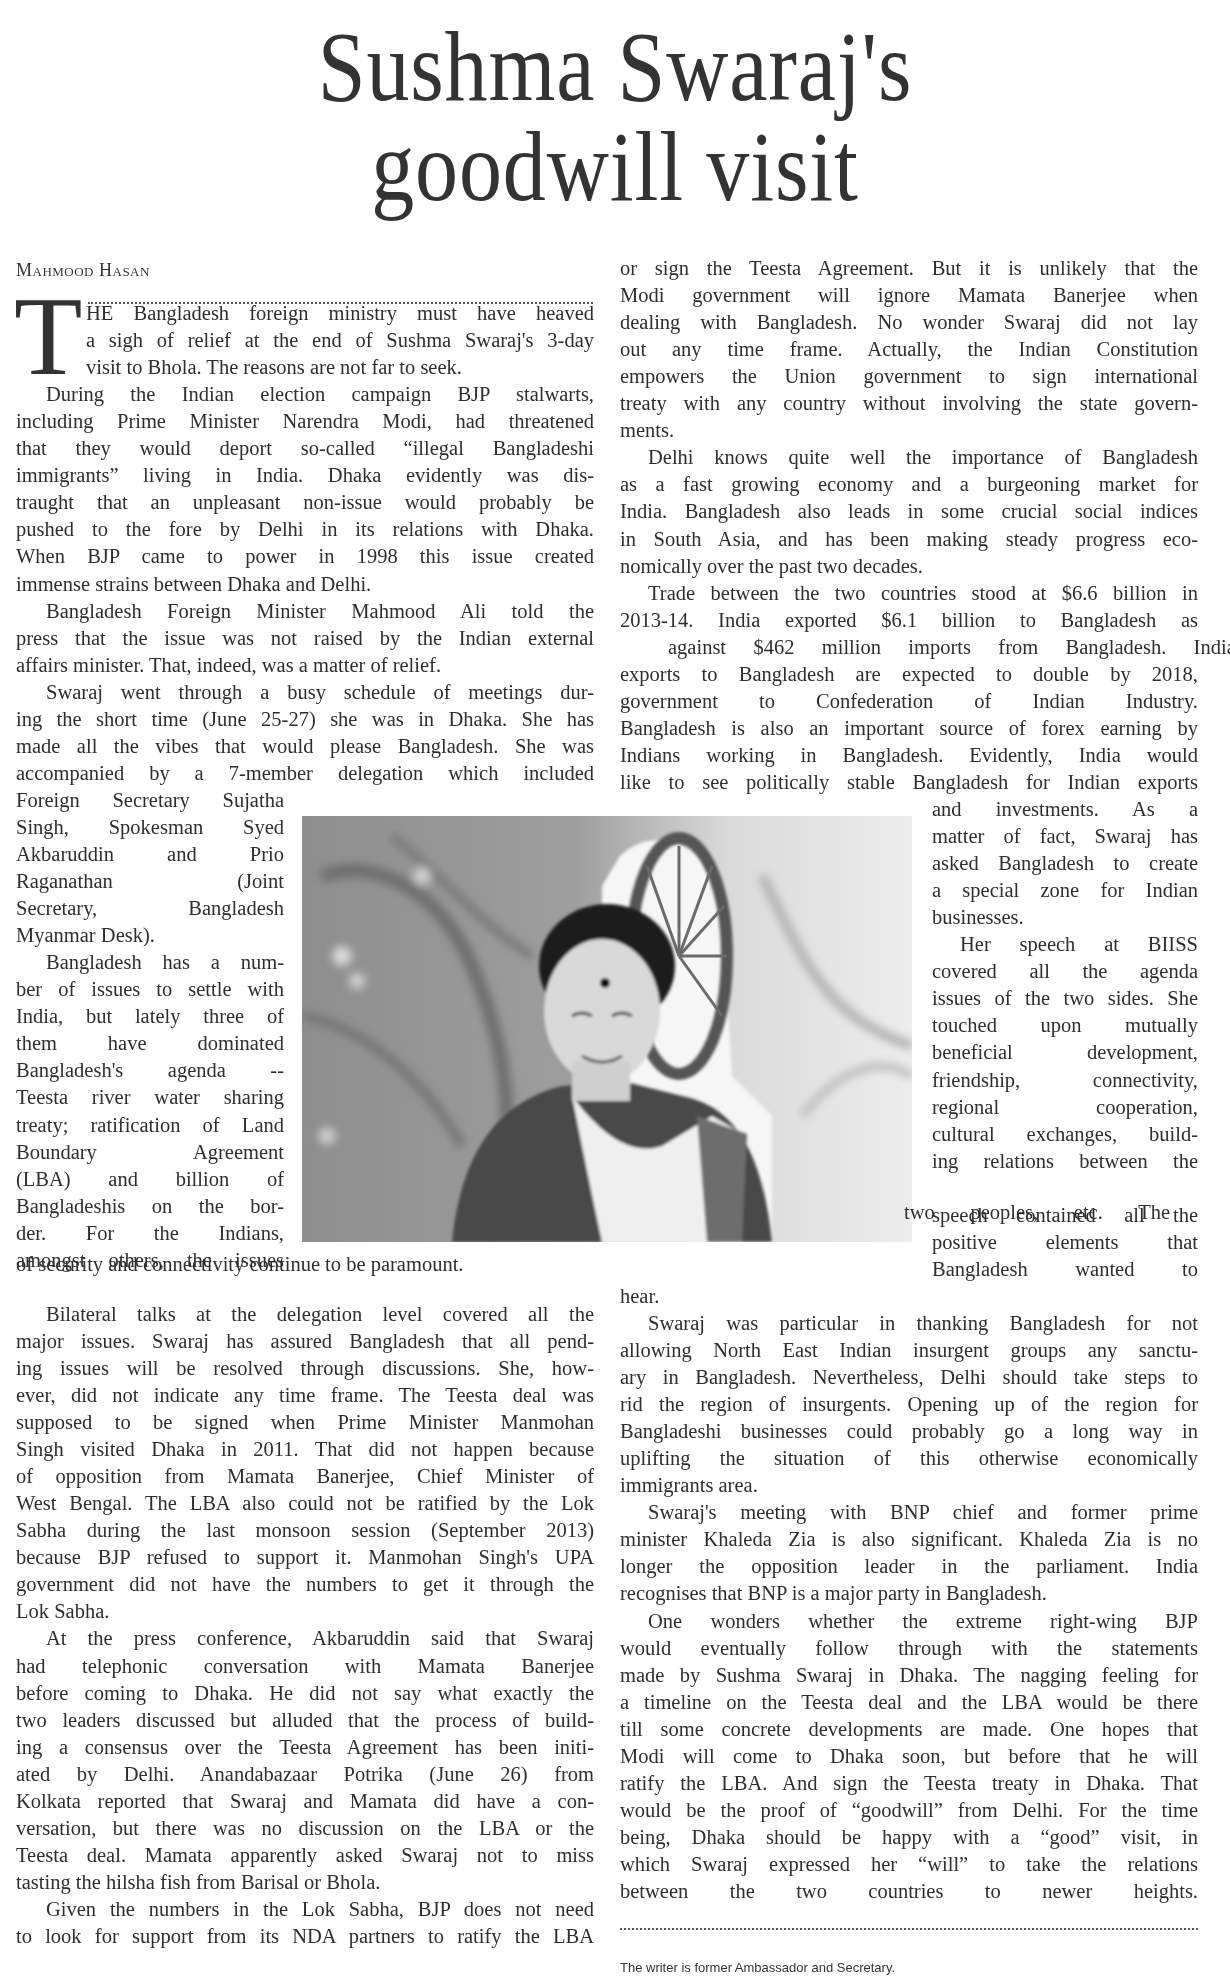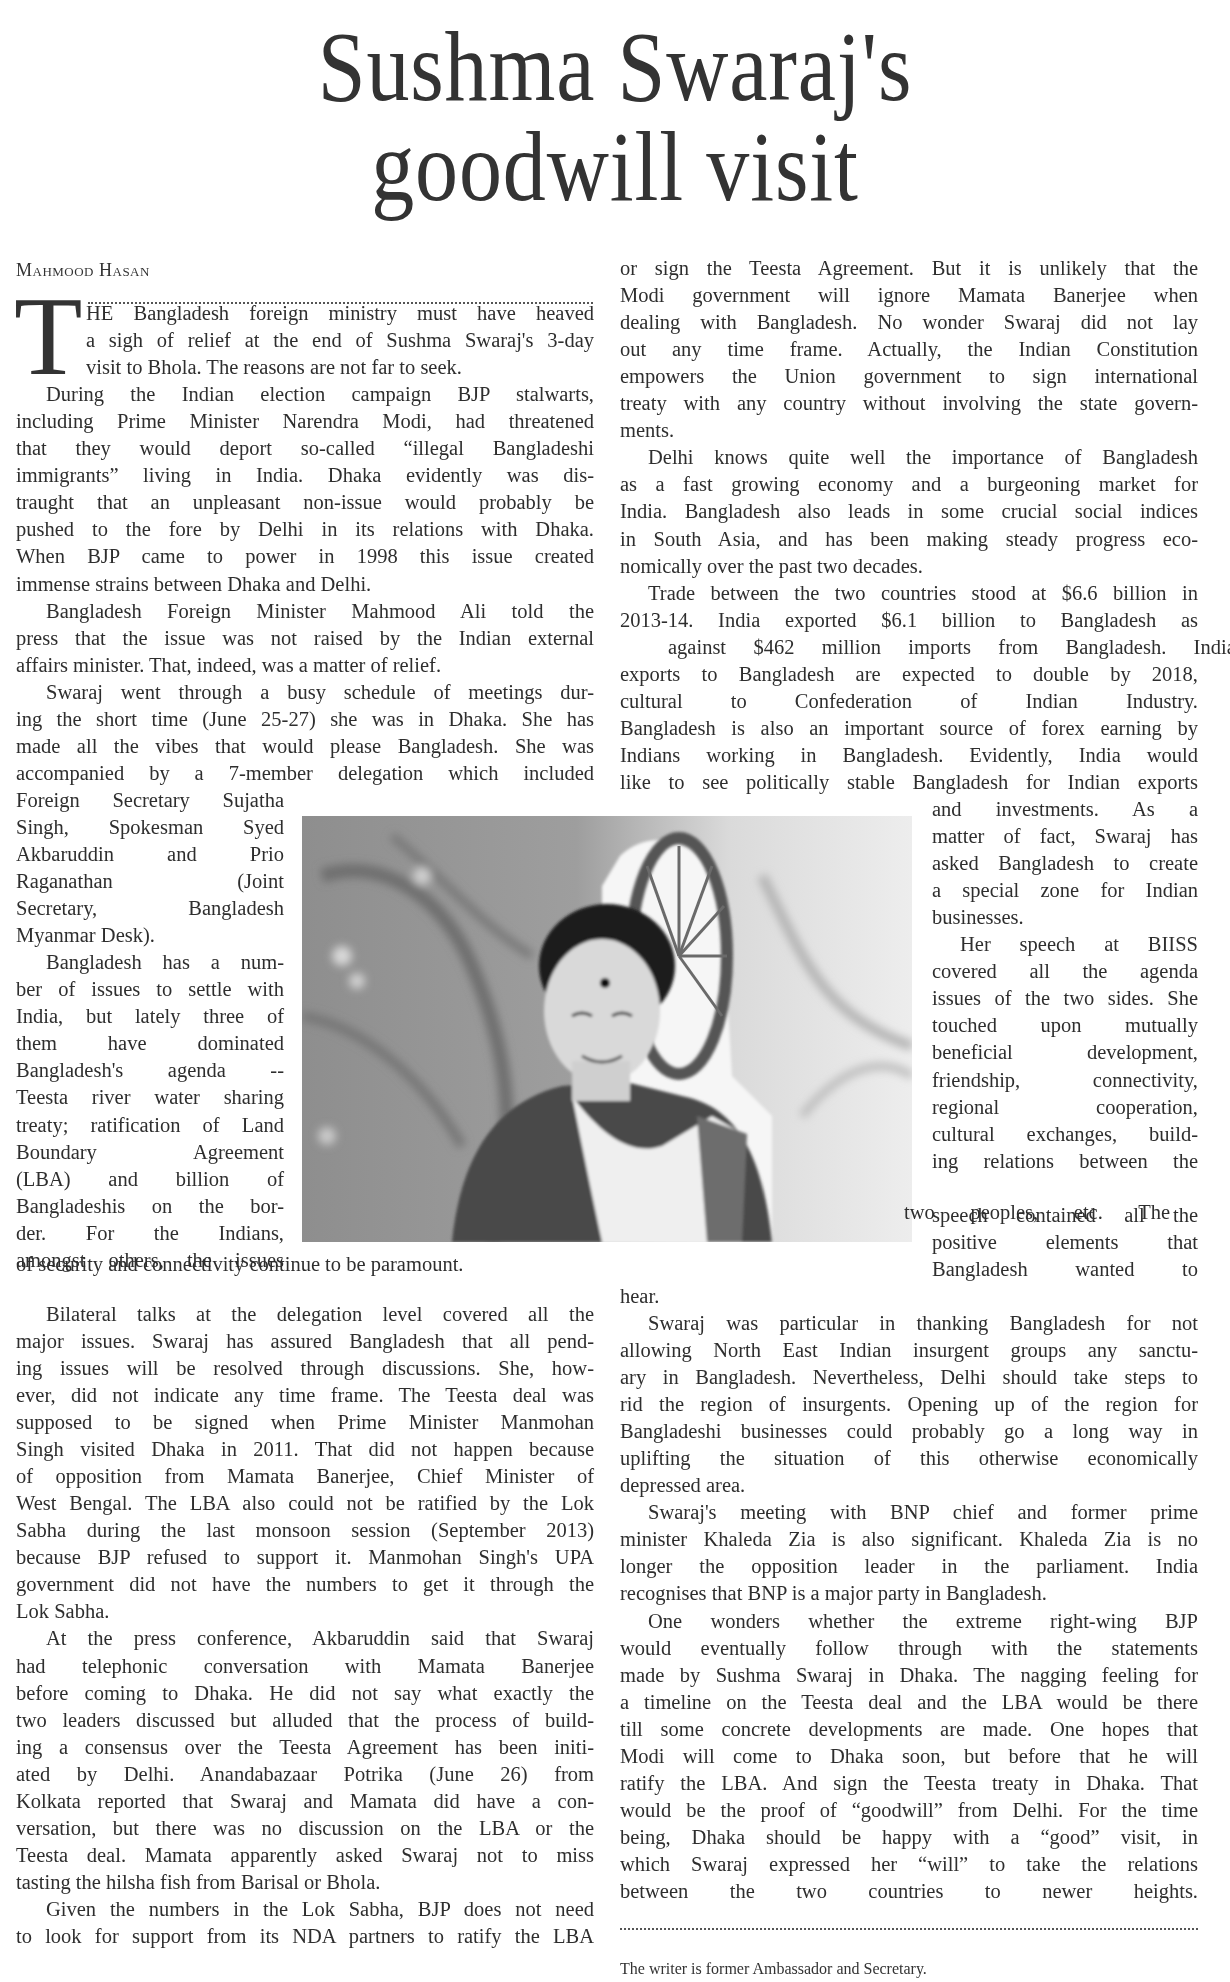--- a/index.html
+++ b/index.html
@@ -34,22 +34,22 @@
     text-align: justify; text-align-last: justify;
   }
   .ln.last { text-align-last: left; }
   .photo {
     position: absolute; left: 302px; top: 816px; width: 610px; height: 426px;
     overflow: hidden; background: #9a9a9a;
   }
   .photo svg { display: block; }
   .footnote {
     position: absolute; left: 620px; top: 1960px;
-    font-family: Liberation Serif, serif;
-    font-size: 16px; color: #333;
+    font-family: Liberation Sans, sans-serif;
+    font-size: 13px; color: #333;
   }
 </style>
 </head>
 <body>
 
 <div id="hl1" class="headline">Sushma Swaraj's</div>
 <div id="hl2" class="headline">goodwill visit</div>
 
 <div class="byline">Mahmood Hasan</div>
 
@@ -183,21 +183,21 @@
     <div class="ln last" style="left: 620px; width: 578px; top: 417.3px;">ments.</div>
     <div class="ln" style="left: 648px; width: 550px; top: 444.35px;">Delhi knows quite well the importance of Bangladesh</div>
     <div class="ln" style="left: 620px; width: 578px; top: 471.4px;">as a fast growing economy and a burgeoning market for</div>
     <div class="ln" style="left: 620px; width: 578px; top: 498.45px;">India. Bangladesh also leads in some crucial social indices</div>
     <div class="ln" style="left: 620px; width: 578px; top: 525.5px;">in South Asia, and has been making steady progress eco-</div>
     <div class="ln last" style="left: 620px; width: 578px; top: 552.55px;">nomically over the past two decades.</div>
     <div class="ln" style="left: 648px; width: 550px; top: 579.6px;">Trade between the two countries stood at $6.6 billion in</div>
     <div class="ln" style="left: 620px; width: 578px; top: 606.65px;">2013-14. India exported $6.1 billion to Bangladesh as</div>
     <div class="ln" style="left: 620px; width: 578px; top: 633.7px; margin-left: 48px;">against $462 million imports from Bangladesh. Indian</div>
     <div class="ln" style="left: 620px; width: 578px; top: 660.75px;">exports to Bangladesh are expected to double by 2018,</div>
-    <div class="ln" style="left: 620px; width: 578px; top: 687.8px;">cultural to Confederation of Indian Industry.</div>
+    <div class="ln" style="left: 620px; width: 578px; top: 687.8px;">government to Confederation of Indian Industry.</div>
     <div class="ln" style="left: 620px; width: 578px; top: 714.85px;">Bangladesh is also an important source of forex earning by</div>
     <div class="ln" style="left: 620px; width: 578px; top: 741.9px;">Indians working in Bangladesh. Evidently, India would</div>
     <div class="ln" style="left: 620px; width: 578px; top: 768.95px;">like to see politically stable Bangladesh for Indian exports</div>
     <div class="ln" style="left: 932px; width: 266px; top: 796px;">and investments. As a</div>
     <div class="ln" style="left: 932px; width: 266px; top: 823.05px;">matter of fact, Swaraj has</div>
     <div class="ln" style="left: 932px; width: 266px; top: 850.1px;">asked Bangladesh to create</div>
     <div class="ln" style="left: 932px; width: 266px; top: 877.15px;">a special zone for Indian</div>
     <div class="ln last" style="left: 932px; width: 266px; top: 904.2px;">businesses.</div>
     <div class="ln" style="left: 960px; width: 238px; top: 931.25px;">Her speech at BIISS</div>
     <div class="ln" style="left: 932px; width: 266px; top: 958.3px;">covered all the agenda</div>
@@ -212,21 +212,21 @@
     <div class="ln" style="left: 932px; width: 266px; top: 1201.75px;">speech contained all the</div>
     <div class="ln" style="left: 932px; width: 266px; top: 1228.8px;">positive elements that</div>
     <div class="ln" style="left: 932px; width: 266px; top: 1255.85px;">Bangladesh wanted to</div>
     <div class="ln last" style="left: 620px; width: 578px; top: 1282.9px;">hear.</div>
     <div class="ln" style="left: 648px; width: 550px; top: 1309.95px;">Swaraj was particular in thanking Bangladesh for not</div>
     <div class="ln" style="left: 620px; width: 578px; top: 1337px;">allowing North East Indian insurgent groups any sanctu-</div>
     <div class="ln" style="left: 620px; width: 578px; top: 1364.05px;">ary in Bangladesh. Nevertheless, Delhi should take steps to</div>
     <div class="ln" style="left: 620px; width: 578px; top: 1391.1px;">rid the region of insurgents. Opening up of the region for</div>
     <div class="ln" style="left: 620px; width: 578px; top: 1418.15px;">Bangladeshi businesses could probably go a long way in</div>
     <div class="ln" style="left: 620px; width: 578px; top: 1445.2px;">uplifting the situation of this otherwise economically</div>
-    <div class="ln last" style="left: 620px; width: 578px; top: 1472.25px;">depressed area.</div>
+    <div class="ln last" style="left: 620px; width: 578px; top: 1472.25px;">immigrants area.</div>
     <div class="ln" style="left: 648px; width: 550px; top: 1499.3px;">Swaraj's meeting with BNP chief and former prime</div>
     <div class="ln" style="left: 620px; width: 578px; top: 1526.35px;">minister Khaleda Zia is also significant. Khaleda Zia is no</div>
     <div class="ln" style="left: 620px; width: 578px; top: 1553.4px;">longer the opposition leader in the parliament. India</div>
     <div class="ln last" style="left: 620px; width: 578px; top: 1580.45px;">recognises that BNP is a major party in Bangladesh.</div>
     <div class="ln" style="left: 648px; width: 550px; top: 1607.5px;">One wonders whether the extreme right-wing BJP</div>
     <div class="ln" style="left: 620px; width: 578px; top: 1634.55px;">would eventually follow through with the statements</div>
     <div class="ln" style="left: 620px; width: 578px; top: 1661.6px;">made by Sushma Swaraj in Dhaka. The nagging feeling for</div>
     <div class="ln" style="left: 620px; width: 578px; top: 1688.65px;">a timeline on the Teesta deal and the LBA would be there</div>
     <div class="ln" style="left: 620px; width: 578px; top: 1715.7px;">till some concrete developments are made. One hopes that</div>
     <div class="ln" style="left: 620px; width: 578px; top: 1742.75px;">Modi will come to Dhaka soon, but before that he will</div>

